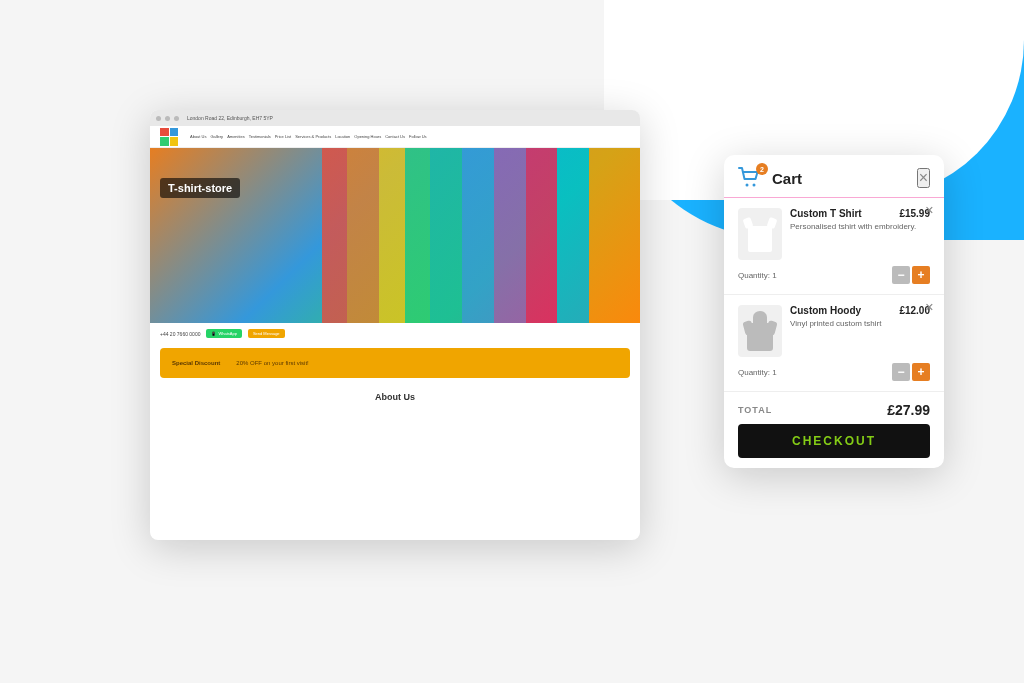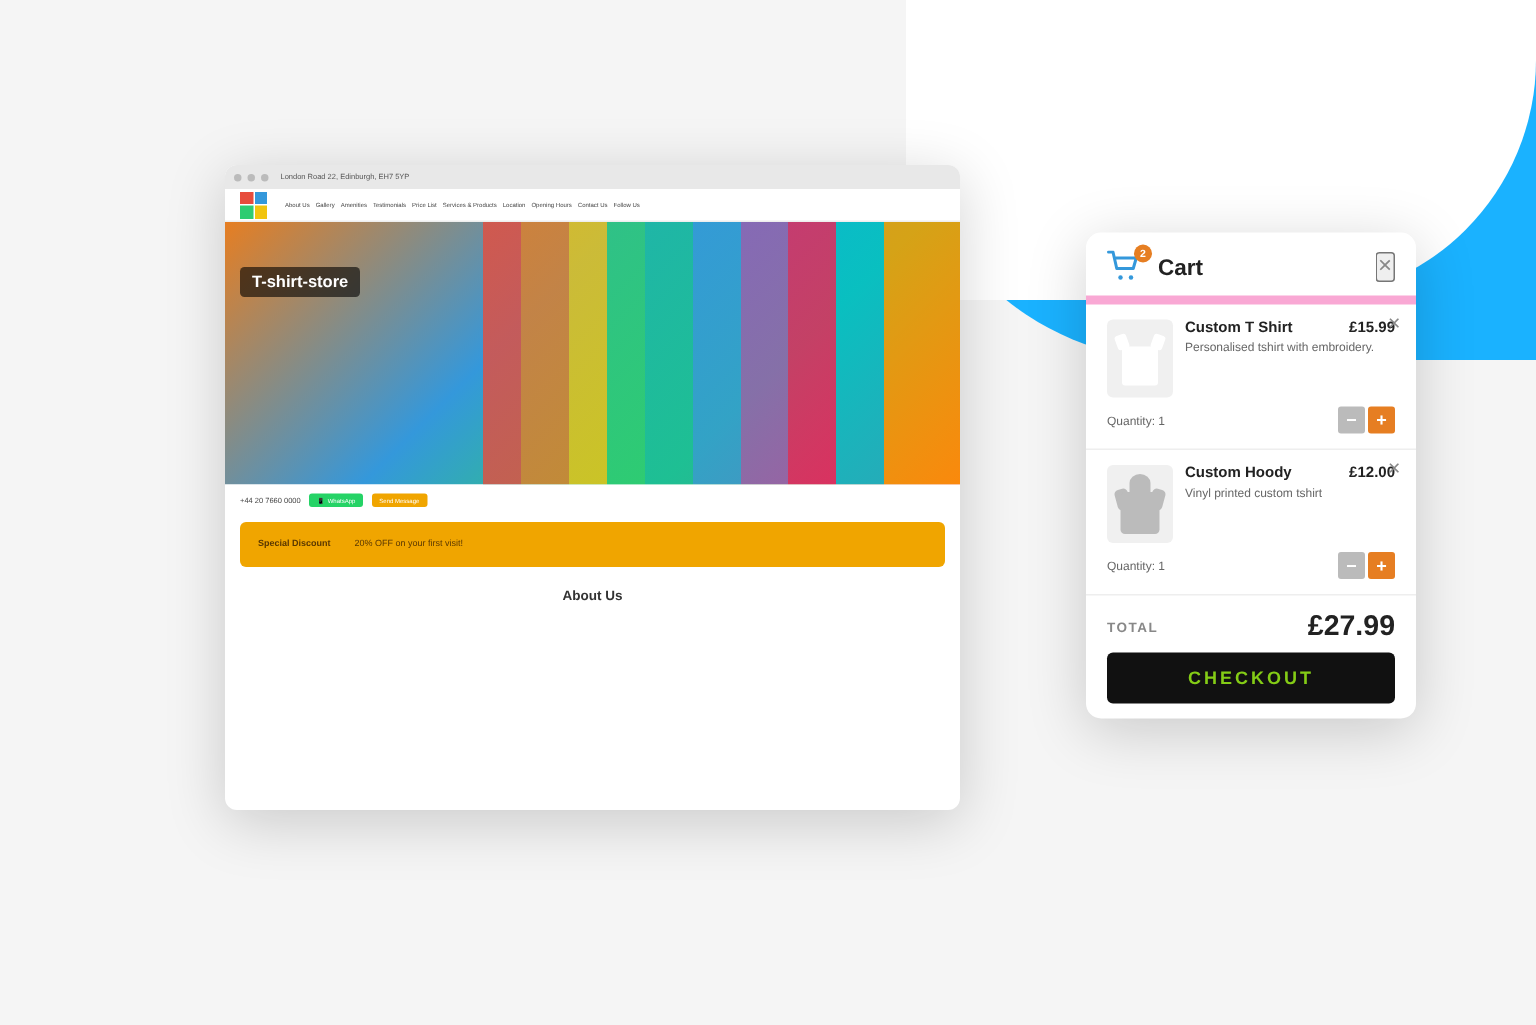--- a/index.html
+++ b/index.html
@@ -209,21 +209,21 @@
       box-shadow: 0 8px 40px rgba(0,0,0,0.18);
       z-index: 20;
       overflow: hidden;
     }
 
     .cart-header {
       display: flex;
       align-items: center;
       justify-content: space-between;
       padding: 12px 14px 8px;
-      border-bottom: 6px solid #f9a8d4;
+      border-bottom: 1px solid #f9a8d4;
     }
     .cart-header-left {
       display: flex;
       align-items: center;
       gap: 8px;
     }
     .cart-icon-wrap {
       position: relative;
       width: 26px;
       height: 22px;
@@ -442,21 +442,21 @@
       margin-bottom: 6px;
     }
     .cart-total-label {
       font-size: 9px;
       font-weight: bold;
       color: #888;
       letter-spacing: 1px;
       text-transform: uppercase;
     }
     .cart-total-amount {
-      font-size: 19px;
+      font-size: 14px;
       font-weight: bold;
       color: #222;
     }
     .cart-checkout-btn {
       width: 100%;
       background: #111;
       color: #84cc16;
       border: none;
       border-radius: 4px;
       padding: 10px;

